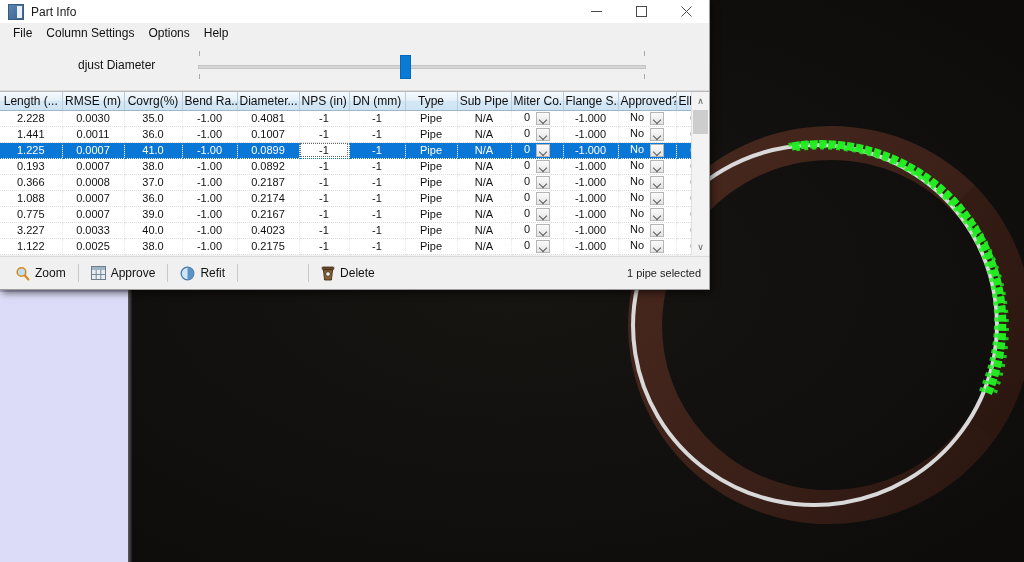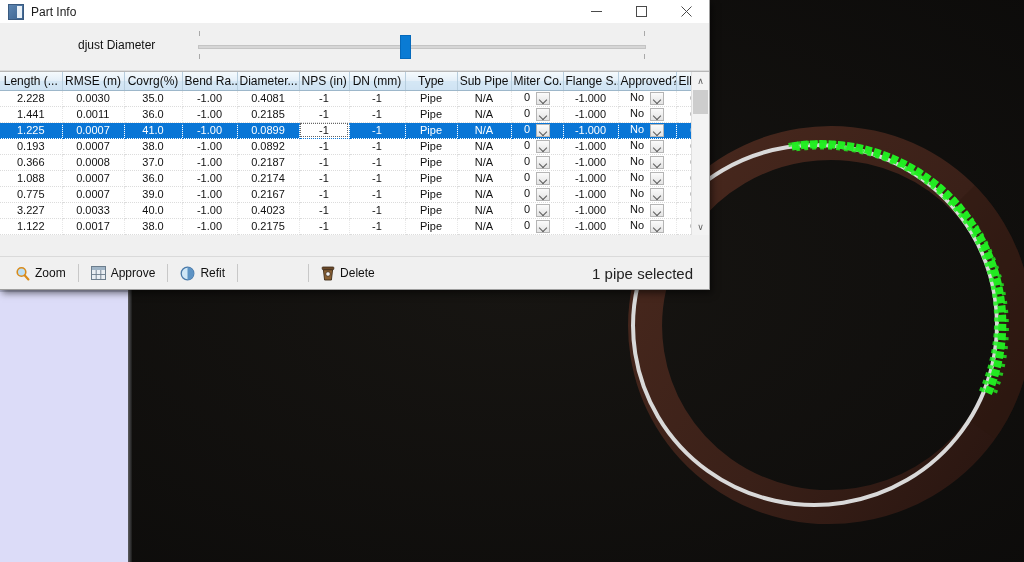--- a/index.html
+++ b/index.html
@@ -172,21 +172,21 @@
 
   
   .bottombar {
     position: absolute; left: 0; bottom: 0; width: 100%; height: 33px;
     background: #f0f0f0; border-top: 1px solid #dadada;
     display: flex; align-items: center; padding-left: 8px;
     box-sizing: border-box;
   }
   .bb-item { display: flex; align-items: center; gap: 5px; padding: 3px 7px; font-size: 12px; color:#111; }
   .bb-sep { width: 1px; height: 18px; background: #c8c8c8; margin: 0 5px; }
-  .bb-status { margin-left: auto; margin-right: 16px; font-size: 15px; color: #222; }
+  .bb-status { margin-left: auto; margin-right: 8px; font-size: 11px; color: #222; }
 
   svg { display:block; }
 </style>
 </head>
 <body>
 
 <div id="root">
 
   <div class="viewport">
     <svg class="viewport-inner" viewBox="0 0 1024 562" preserveAspectRatio="none">
@@ -245,20 +245,26 @@
         </div>
         <div class="win-btn close">
           <svg width="11" height="11" viewBox="0 0 11 11">
             <line x1="0.5" y1="0.5" x2="10.5" y2="10.5" stroke="currentColor" stroke-width="1"></line>
             <line x1="10.5" y1="0.5" x2="0.5" y2="10.5" stroke="currentColor" stroke-width="1"></line>
           </svg>
         </div>
       </div>
     </div>
 
+    <div class="menubar">
+      <div class="menu-item">File</div>
+      <div class="menu-item">Column Settings</div>
+      <div class="menu-item">Options</div>
+      <div class="menu-item">Help</div>
+    </div>
 
     <div class="toolbar">
 
 
       <div class="adjust-label">djust Diameter</div>
 
       <div class="slider-wrap">
         <div class="tick t-top left"></div>
         <div class="tick t-top right"></div>
         <div class="slider-track"></div>
@@ -316,21 +322,21 @@
               <td class="combo-cell"><span style="margin-right: 6px;">0</span><span class="combo-btn"></span></td>
               <td>-1.000</td>
               <td class="combo-cell"><span style="margin-right: 6px;">No</span><span class="combo-btn"></span></td>
               <td>0.000</td>
             </tr>
             <tr>
               <td>1.441</td>
               <td>0.0011</td>
               <td>36.0</td>
               <td>-1.00</td>
-              <td>0.2185</td>
+              <td>0.1007</td>
               <td>-1</td>
               <td>-1</td>
               <td>Pipe</td>
               <td>N/A</td>
               <td class="combo-cell"><span style="margin-right: 6px;">0</span><span class="combo-btn"></span></td>
               <td>-1.000</td>
               <td class="combo-cell"><span style="margin-right: 6px;">No</span><span class="combo-btn"></span></td>
               <td>0.000</td>
             </tr>
             <tr class="sel">
@@ -418,21 +424,21 @@
               <td>-1</td>
               <td>Pipe</td>
               <td>N/A</td>
               <td class="combo-cell"><span style="margin-right: 6px;">0</span><span class="combo-btn"></span></td>
               <td>-1.000</td>
               <td class="combo-cell"><span style="margin-right: 6px;">No</span><span class="combo-btn"></span></td>
               <td>0.000</td>
             </tr>
             <tr>
               <td>1.122</td>
-              <td>0.0017</td>
+              <td>0.0025</td>
               <td>38.0</td>
               <td>-1.00</td>
               <td>0.2175</td>
               <td>-1</td>
               <td>-1</td>
               <td>Pipe</td>
               <td>N/A</td>
               <td class="combo-cell"><span style="margin-right: 6px;">0</span><span class="combo-btn"></span></td>
               <td>-1.000</td>
               <td class="combo-cell"><span style="margin-right: 6px;">No</span><span class="combo-btn"></span></td>

